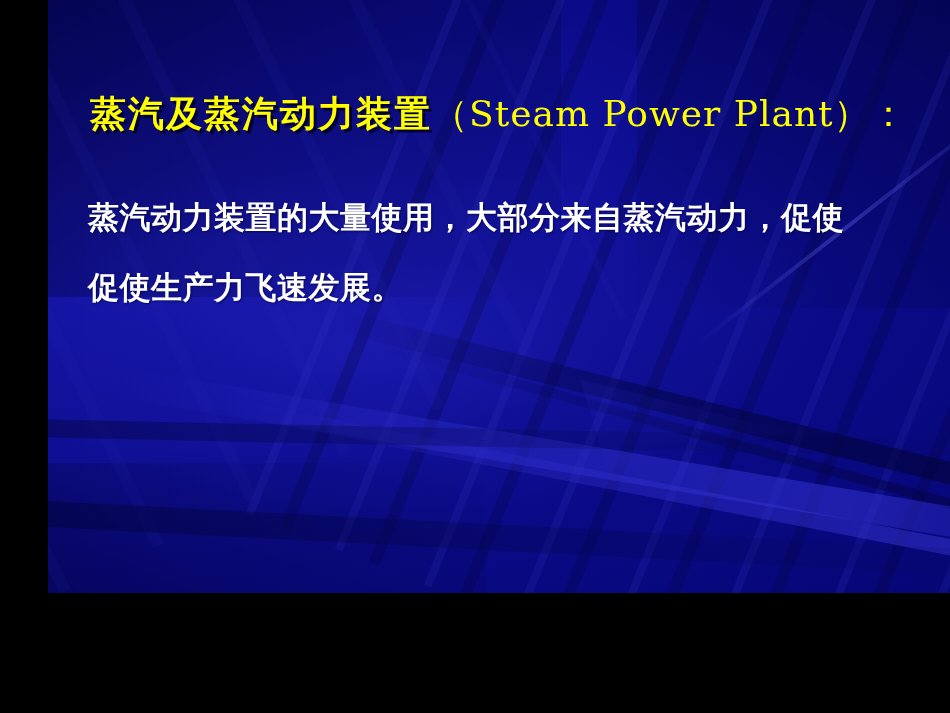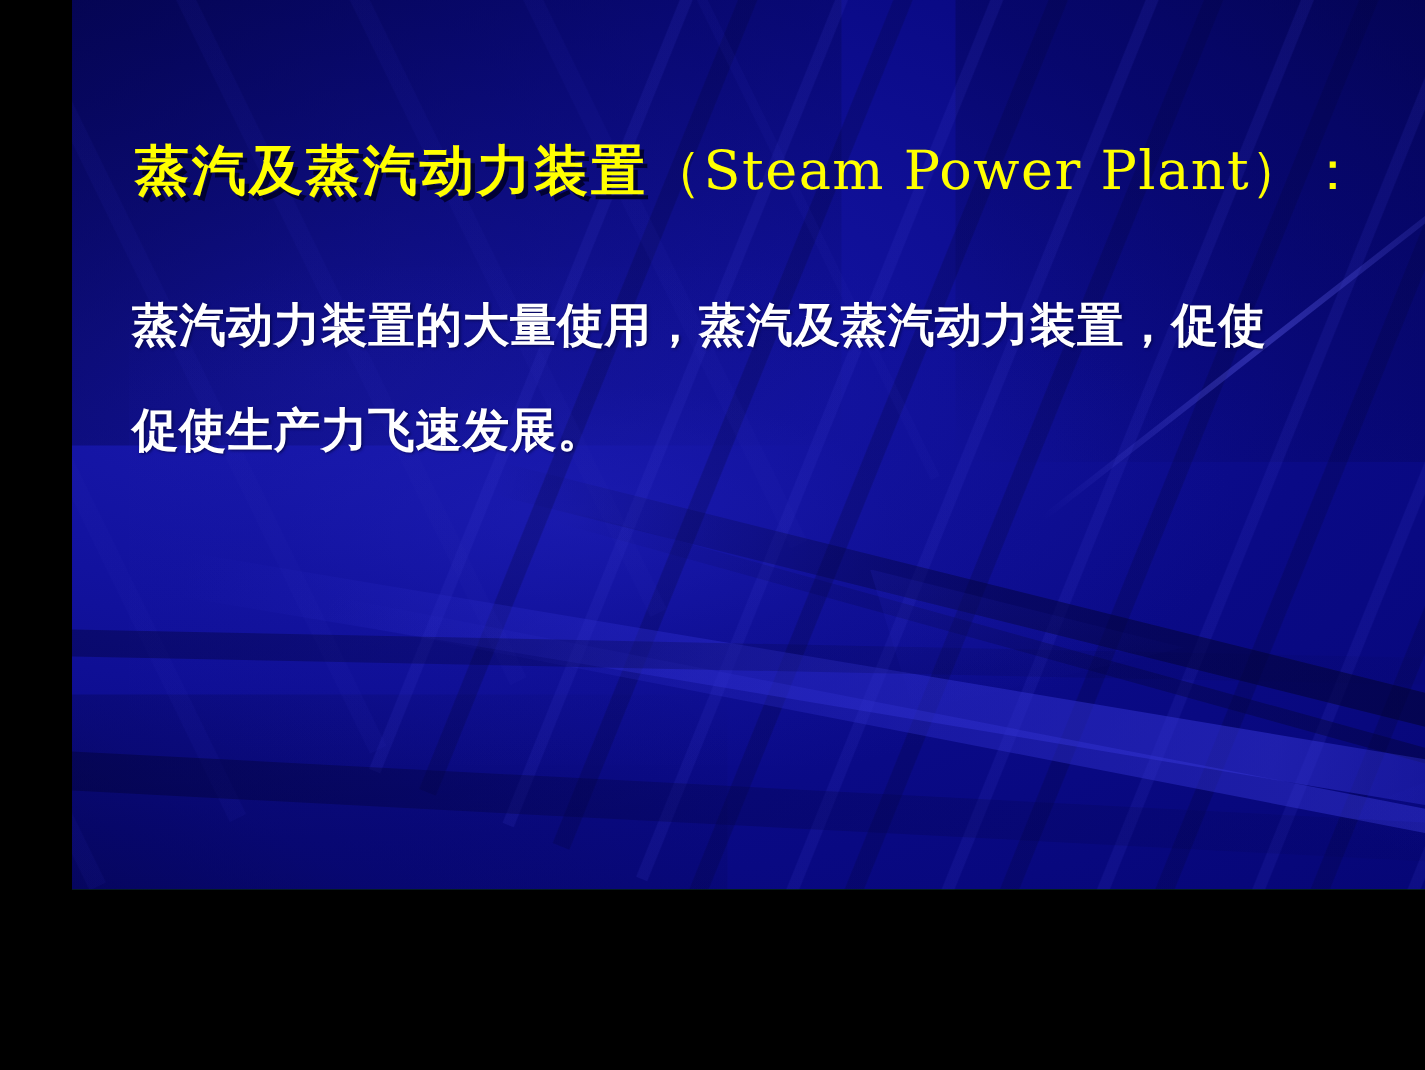--- a/index.html
+++ b/index.html
@@ -229,21 +229,21 @@
 
   <div class="content">
 
     <div class="slide-title">
       <span class="cjk">蒸汽及蒸汽动力装置</span><span class="latin">（Steam Power Plant）：</span>
     </div>
 
     <div class="body-block">
 
 
-      <div class="line flush"><span class="num"></span><span>蒸汽动力装置的大量使用，蒸汽及蒸汽动力装置，促使</span></div>
+      <div class="line flush"><span class="num"></span><span>蒸汽动力装置的大量使用，大部分来自蒸汽动力，促使</span></div>
 
 
 
       <div class="line flush"><span class="num"></span><span>促使生产力飞速发展。</span></div>
 
 
 
     </div>
 
   </div>

